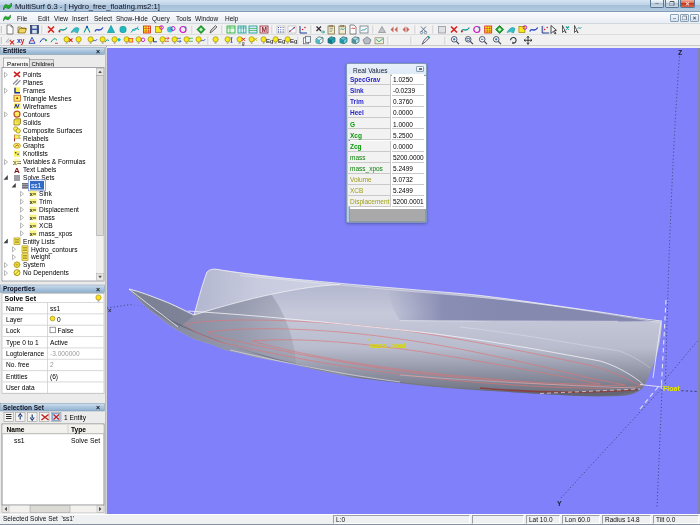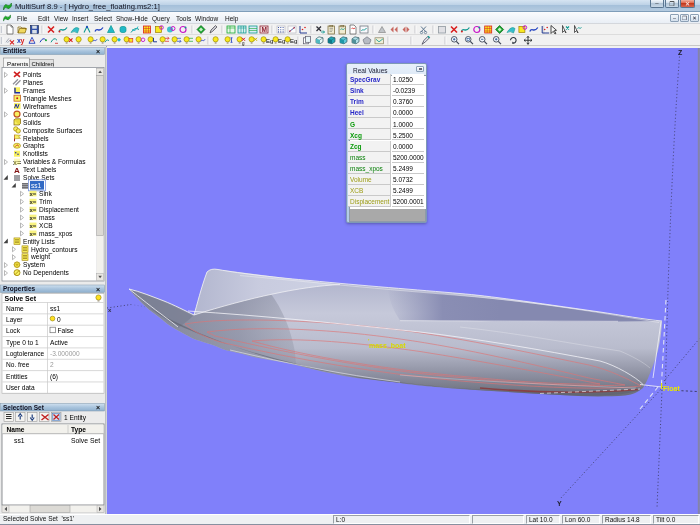--- a/index.html
+++ b/index.html
@@ -35,21 +35,21 @@
     font-size:6.5px; line-height:8px; color:#111; padding-left:2px; white-space:nowrap; }
 </style>
 </head>
 <body>
 <div id="app">
 
   <div id="titlebar" class="abs"></div>
   <svg class="abs" style="left:3px;top:2px" width="9" height="9" viewBox="0 0 9 9">
     <path d="M0.5,6 Q2,1 4,3 Q6,5 8.5,1 L8.5,4 Q6,8 4,6 Q2,4 0.5,8 Z" fill="#1fae2a" stroke="#0a6012" stroke-width="0.5"></path>
   </svg>
-  <div id="title-text" class="abs">MultiSurf 8.9 - [ Hydro_free_floating.ms2:1]</div>
+  <div id="title-text" class="abs">MultiSurf 6.3 - [ Hydro_free_floating.ms2:1]</div>
   <div class="abs wbtn" style="left:650px;width:14px">
       <span class="wglyph">–</span>
     </div>
   <div class="abs wbtn" style="left:665px;width:14px">
       <span class="wglyph">❐</span>
     </div>
   <div class="abs wbtn" id="wbtn-close" style="left:680px;width:15px">
       <span class="wglyph" style="color:#fff">✕</span>
     </div>
 

